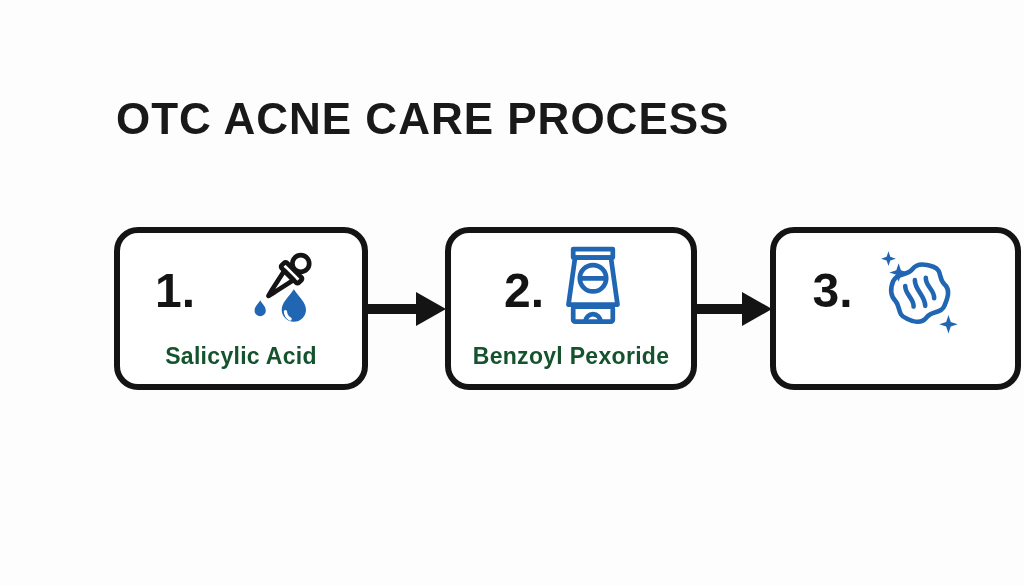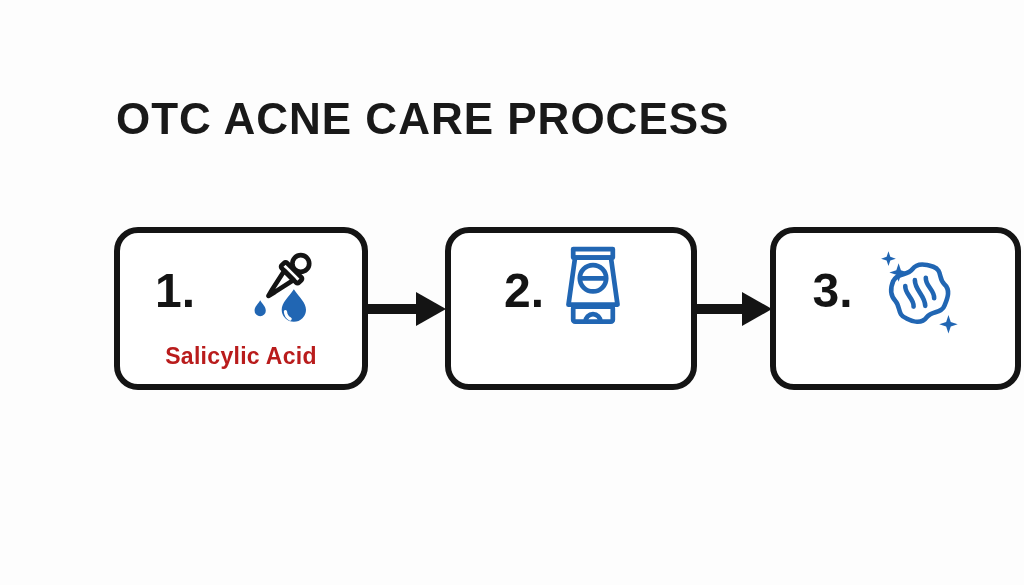--- a/index.html
+++ b/index.html
@@ -55,21 +55,21 @@
     font-weight: 700;
     color: #141414;
     line-height: 1;
   }
   .step-icon { display: flex; align-items: center; justify-content: center; }
   .step-label {
     margin-top: 4px;
     font-size: 23px;
     font-weight: 700;
     letter-spacing: 0.3px;
-    color: #b91c1c;
+    color: #14532d;
     text-align: center;
     white-space: nowrap;
   }
   .arrow {
     position: absolute;
     top: 289px;
     height: 40px;
   }
   .arrow1 { left: 316px; width: 84px; }
   .arrow2 { left: 646px; width: 80px; }
@@ -115,20 +115,21 @@
         <svg width="66" height="90" viewBox="0 0 70 95" fill="none" stroke="#2166b3" stroke-width="5" stroke-linejoin="round" stroke-linecap="round">
           <rect x="14" y="3" width="42" height="9"></rect>
           <path d="M16 12 L54 12 L61 62 L9 62 Z"></path>
           <circle cx="35" cy="34" r="14"></circle>
           <line x1="22" y1="34" x2="48" y2="34"></line>
           <rect x="14" y="64" width="42" height="16" rx="2"></rect>
           <path d="M27 80 A8 8 0 0 1 43 80"></path>
         </svg>
       </span>
     </div>
+    <div class="step-label">Benzoyl Pexoride</div>
   </div>
 
   <div class="arrow arrow2">
     <svg width="80" height="40" viewBox="0 0 80 40">
       <rect x="0" y="15" width="52" height="10" fill="#141414"></rect>
       <polygon points="48,3 48,37 78,20" fill="#141414"></polygon>
     </svg>
   </div>
 
   <div class="step-box pos3">

